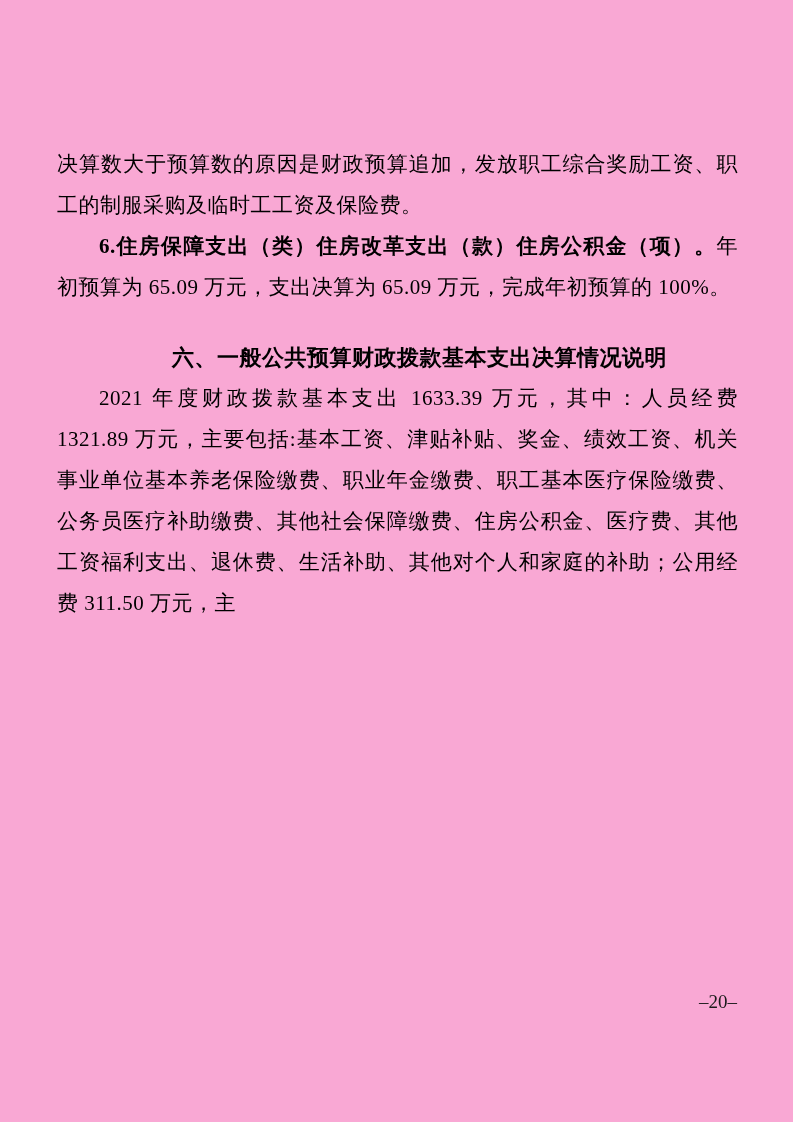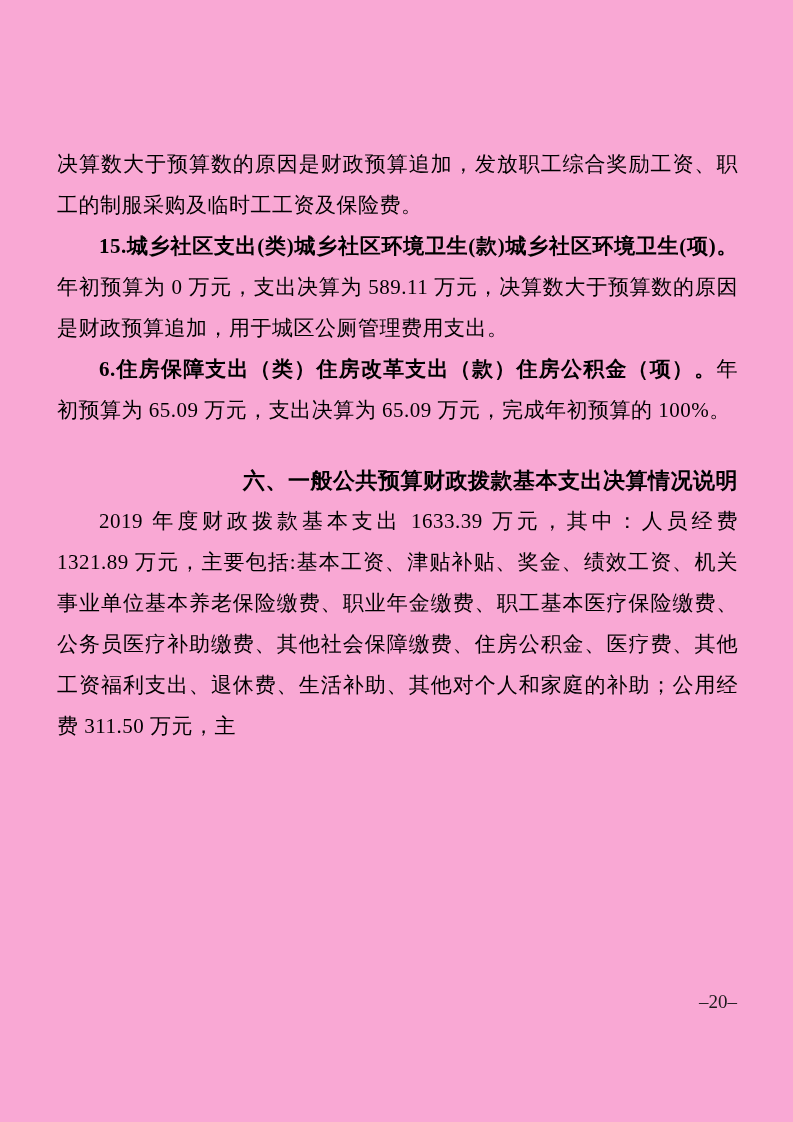--- a/index.html
+++ b/index.html
@@ -38,21 +38,21 @@
     font-weight: bold;
   }
   .section-heading {
     margin: 29px 0 0 0;
     padding: 0;
     text-indent: 2em;
     font-size: 22px;
     line-height: 41px;
     font-weight: bold;
     font-family: "Liberation Sans", "DejaVu Sans", sans-serif;
-    text-align: right;
+    text-align: center;
   }
   .page-number {
     position: absolute;
     top: 990px;
     right: 56px;
     font-size: 19px;
     line-height: 24px;
     font-family: "Liberation Serif", "DejaVu Serif", serif;
     color: #1a1a1a;
   }
@@ -60,24 +60,23 @@
 </head>
 <body>
 
 <div class="page">
   <div class="content">
 
     <p>决算数大于预算数的原因是财政预算追加，发放职工综合奖励工资、职工的制服采购及临时工工资及保险费。</p>
 
 
 
-    <p class="indent"><span class="item-title">15.城乡社区支出(类)城乡社区环境卫生(款)城乡社区环境卫生(项)。</span><span>年初预算为 0 万元，支出决算为 589.11 万元，决算数大于预算数的原因是财政预算追加，用于城区公厕管理费用支出。</span></p>
 
     <p class="indent"><span class="item-title">6.住房保障支出（类）住房改革支出（款）住房公积金（项）。</span><span>年初预算为 65.09 万元，支出决算为 65.09 万元，完成年初预算的 100%。</span></p>
 
     <h2 class="section-heading">六、一般公共预算财政拨款基本支出决算情况说明</h2>
 
-    <p class="indent">2019 年度财政拨款基本支出 1633.39 万元，其中：人员经费 1321.89 万元，主要包括:基本工资、津贴补贴、奖金、绩效工资、机关事业单位基本养老保险缴费、职业年金缴费、职工基本医疗保险缴费、公务员医疗补助缴费、其他社会保障缴费、住房公积金、医疗费、其他工资福利支出、退休费、生活补助、其他对个人和家庭的补助；公用经费 311.50 万元，主</p>
+    <p class="indent">2021 年度财政拨款基本支出 1633.39 万元，其中：人员经费 1321.89 万元，主要包括:基本工资、津贴补贴、奖金、绩效工资、机关事业单位基本养老保险缴费、职业年金缴费、职工基本医疗保险缴费、公务员医疗补助缴费、其他社会保障缴费、住房公积金、医疗费、其他工资福利支出、退休费、生活补助、其他对个人和家庭的补助；公用经费 311.50 万元，主</p>
 
   </div>
 
   <div class="page-number">–20–</div>
 </div>
 
 </body></html>

